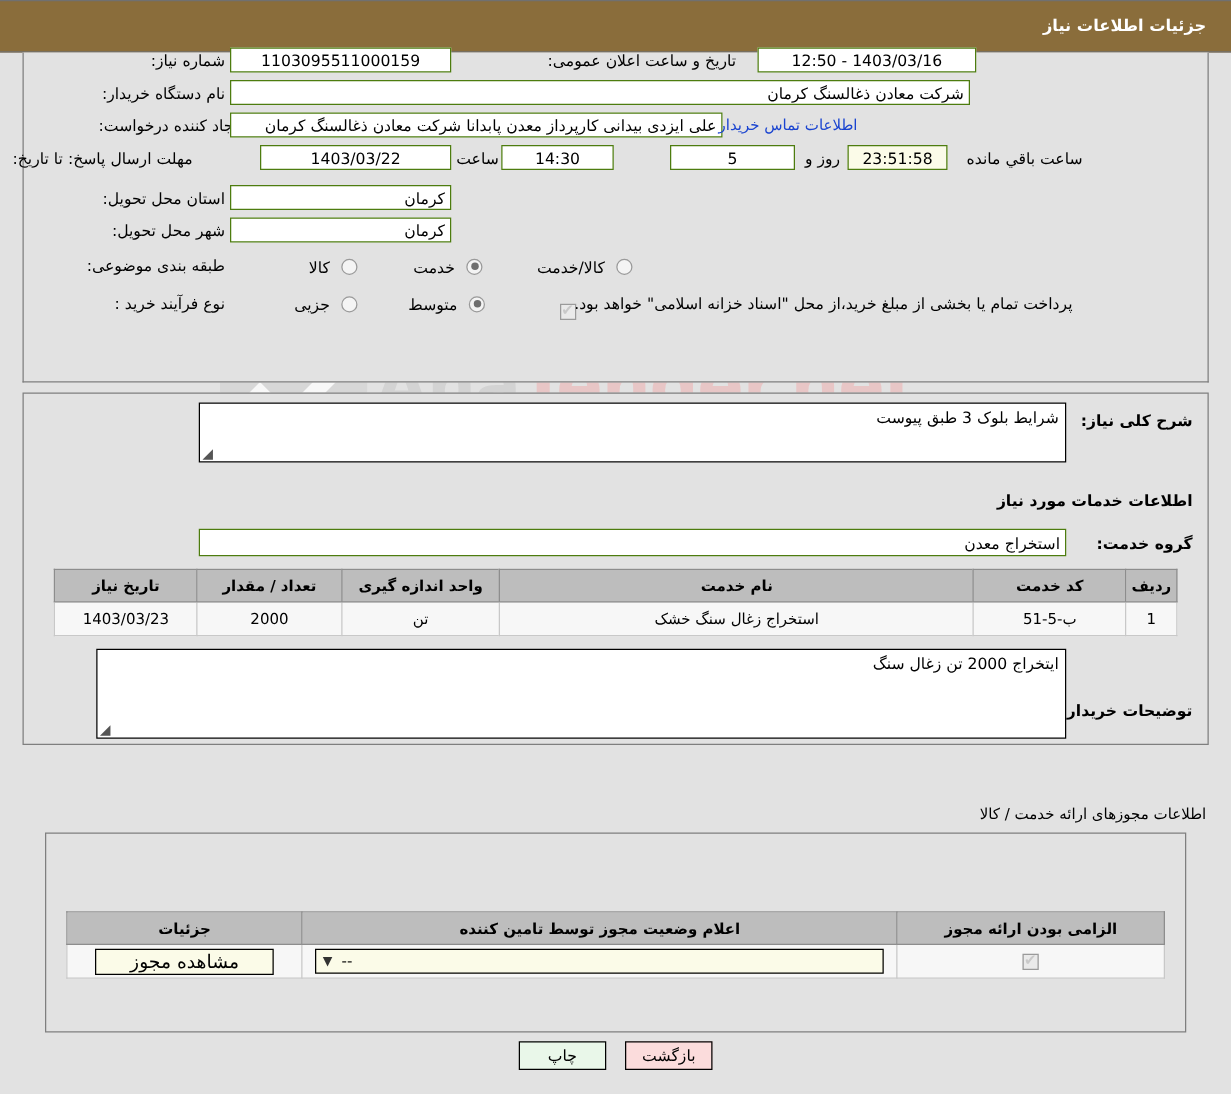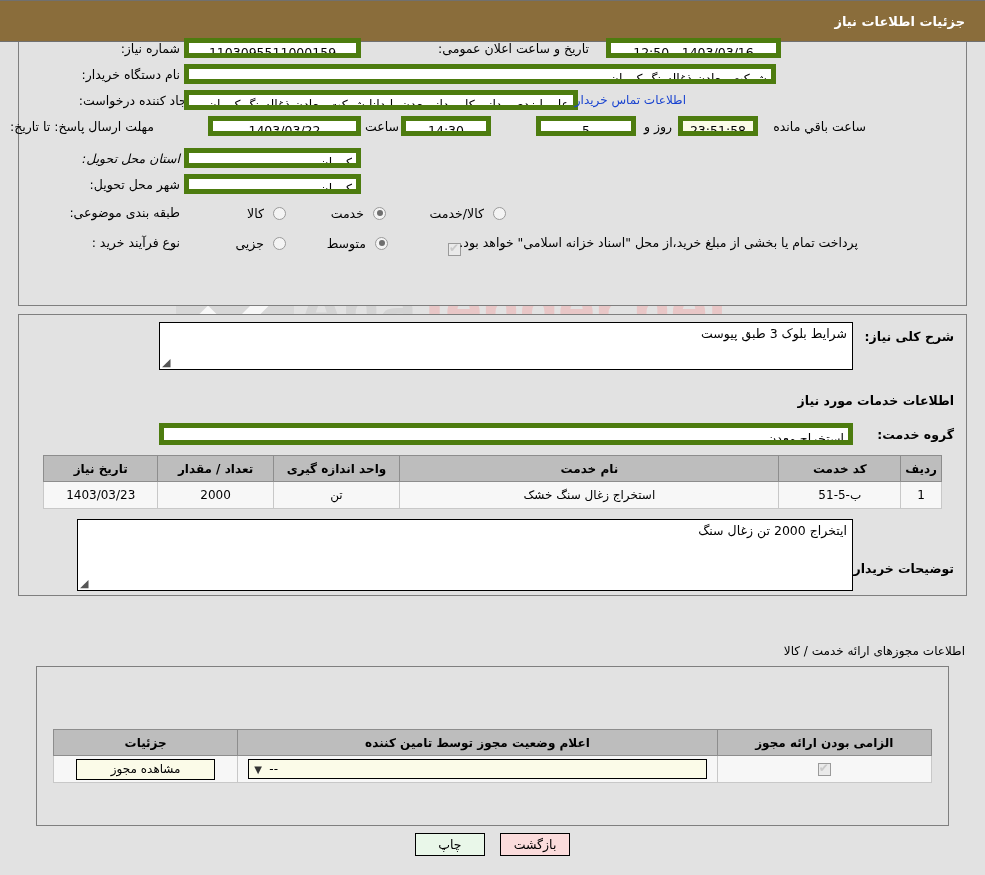--- a/index.html
+++ b/index.html
@@ -103,21 +103,21 @@
     display: flex;
     align-items: center;
     white-space: nowrap;
   }
   .lbl {
     font-size: 12.5px;
     color: #000;
     text-align: right;
   }
   .fld {
-    border: 5px solid #4d7c0f;
+    border: 1px solid #4d7c0f;
     background: #ffffff;
     font-size: 12.5px;
     height: 20px;
     line-height: 19px;
     box-sizing: border-box;
     text-align: center;
     color: #000;
     overflow: hidden;
   }
   .fld.rt { text-align: right; padding-right: 4px; }
@@ -264,21 +264,21 @@
   .selectbox .caret {
     position: absolute;
     left: 5px; top: 0;
     font-size: 10px;
     line-height: 19px;
     color: #333;
   }
   .smallbtn {
     border: 1px solid #000;
     background: #fbfbe8;
-    font-size: 12px;
+    font-size: 15px;
     height: 21px;
     line-height: 19px;
     text-align: center;
     color: #000;
     box-sizing: border-box;
     cursor: pointer;
   }
 
   
   .footerbar {
@@ -345,21 +345,21 @@
       <div class="fld" style="position:absolute; right:605px; width:153px;">1403/03/22</div>
       <div class="inline-txt" style="position:absolute; right:567px; width:34px; text-align:center;">ساعت</div>
       <div class="fld" style="position:absolute; right:475px; width:90px;">14:30</div>
       <div class="fld" style="position:absolute; right:330px; width:100px;">5</div>
       <div class="inline-txt" style="position:absolute; right:290px; width:36px; text-align:center;">روز و</div>
       <div class="fld cream" style="position:absolute; right:208px; width:80px;">23:51:58</div>
       <div class="inline-txt" style="position:absolute; right:100px; width:104px; text-align:right;">ساعت باقي مانده</div>
     </div>
 
     <div class="row" style="top:116px; right:0; width:100%;">
-      <div class="lbl" style="position:absolute; right:786px; width:165px;font-style:italic;">استان محل تحویل:</div>
+      <div class="lbl" style="position:absolute; right:786px; width:165px;">استان محل تحویل:</div>
       <div class="fld rt" style="position:absolute; right:605px; width:177px;">کرمان</div>
     </div>
 
     <div class="row" style="top:142px; right:0; width:100%;">
       <div class="lbl" style="position:absolute; right:786px; width:165px;">شهر محل تحویل:</div>
       <div class="fld rt" style="position:absolute; right:605px; width:177px;">کرمان</div>
     </div>
 
     <div class="row" style="top:170px; right:0; width:100%;">
       <div class="lbl" style="position:absolute; right:786px; width:165px;">طبقه بندی موضوعی:</div>

